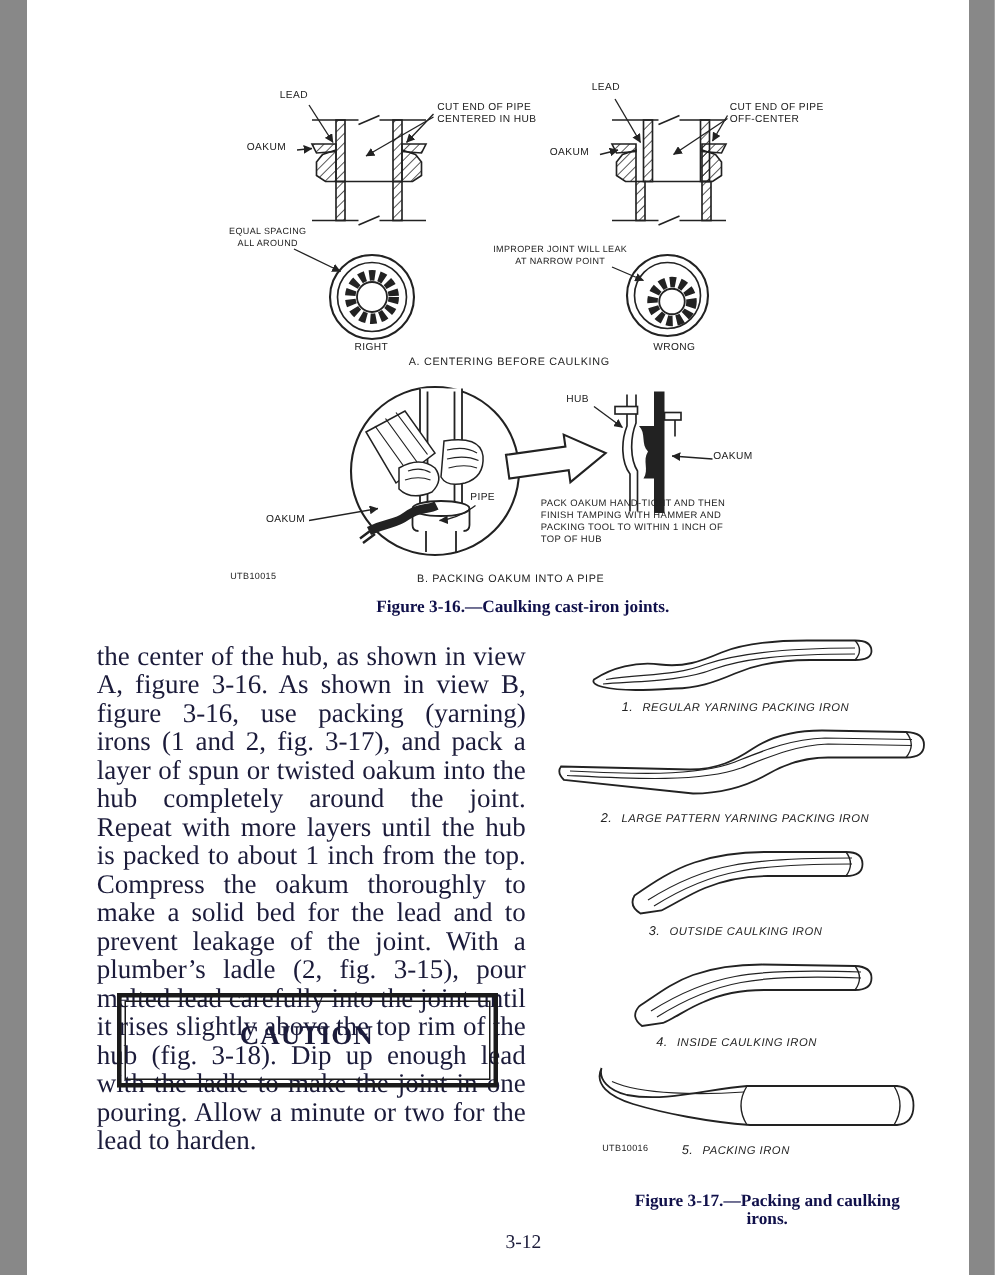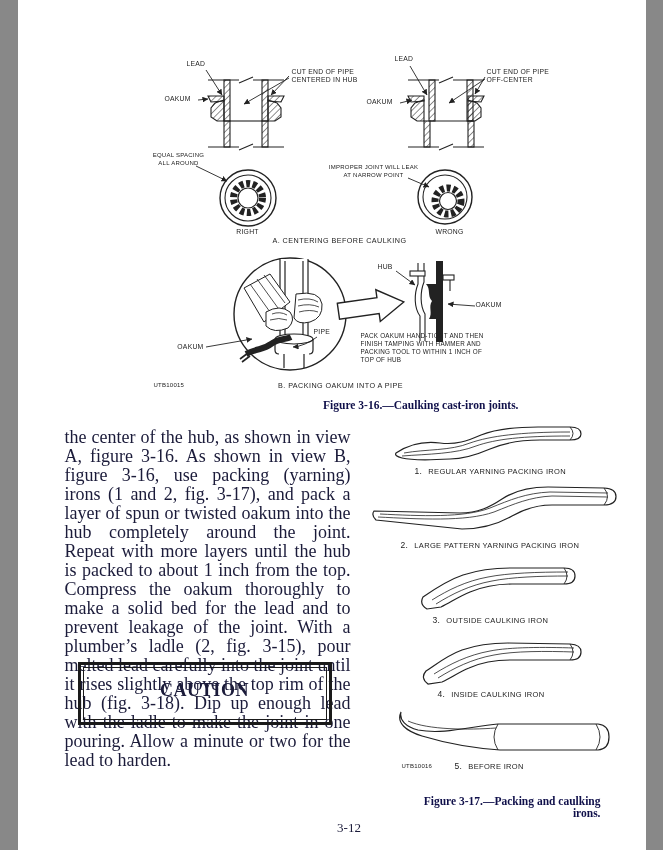--- a/index.html
+++ b/index.html
@@ -16,21 +16,21 @@
   .lbl.small{font-size:6px;line-height:7.5px;}
   .lbl.tiny{font-size:6.3px;line-height:8px;}
   .lbl.center{text-align:center;}
   .lbl.right{text-align:right;}
   .part-label{
     position:absolute;font-family:"Liberation Sans", sans-serif;
     font-size:7.2px;letter-spacing:.45px;color:#222;text-align:center;
   }
   .fig-caption{
     position:absolute;font-family:"Liberation Serif", serif;
-    font-weight:bold;font-size:11.5px;color:#10104a;text-align:right;
+    font-weight:bold;font-size:11.5px;color:#10104a;text-align:center;
   }
   .body-text{
     position:absolute;left:47px;top:428px;width:286px;
     font-size:18px;line-height:19px;text-align:justify;color:#1b1b3a;
   }
   .caution-outer{
     position:absolute;left:60px;top:662px;width:254px;
     border:3px solid #1a1a1a;padding:2px;box-sizing:border-box;
   }
   .caution-inner{
@@ -38,21 +38,21 @@
   }
   .caution-title{
     text-align:center;font-weight:bold;font-size:18px;
     letter-spacing:.6px;margin:6px 0 10px 0;color:#1b1b3a;
   }
   .caution-text{
     font-size:12.5px;line-height:16.2px;text-align:justify;color:#1b1b3a;
   }
   .tool-label{
     position:absolute;font-family:"Liberation Sans", sans-serif;
-    font-size:7.5px;letter-spacing:.35px;color:#222;white-space:nowrap;
+    font-size:7.5px;letter-spacing:.35px;color:#222;white-space:nowrap;font-style:italic;
   }
   .tool-label .num{font-size:8.5px;margin-right:6px;}
   .page-number{
     position:absolute;left:0;top:820px;width:663px;text-align:center;
     font-size:13px;color:#1b1b3a;
   }
   svg{position:absolute;}
 </style>
 </head>
 <body>
@@ -249,21 +249,21 @@
   <div class="tool-label" style="left:383px;top:540px">
     <span class="num">2.</span><span>LARGE PATTERN YARNING PACKING IRON</span>
   </div>
   <div class="tool-label" style="left:415px;top:615px">
     <span class="num">3.</span><span>OUTSIDE CAULKING IRON</span>
   </div>
   <div class="tool-label" style="left:420px;top:689px">
     <span class="num">4.</span><span>INSIDE CAULKING IRON</span>
   </div>
   <div class="tool-label" style="left:437px;top:761px">
-    <span class="num">5.</span><span>BEFORE IRON</span>
+    <span class="num">5.</span><span>PACKING IRON</span>
   </div>
   <div class="lbl small" style="left:384px;top:763px">UTB10016</div>
 
-  <div class="fig-caption" style="left:383px;top:795px;width:200px">Figure 3-17.—Packing and caulking irons.</div>
+  <div class="fig-caption" style="left:394px;top:795px;width:200px">Figure 3-17.—Packing and caulking irons.</div>
 
   <div class="page-number">3-12</div>
 
 </div>
 
 </body></html>

